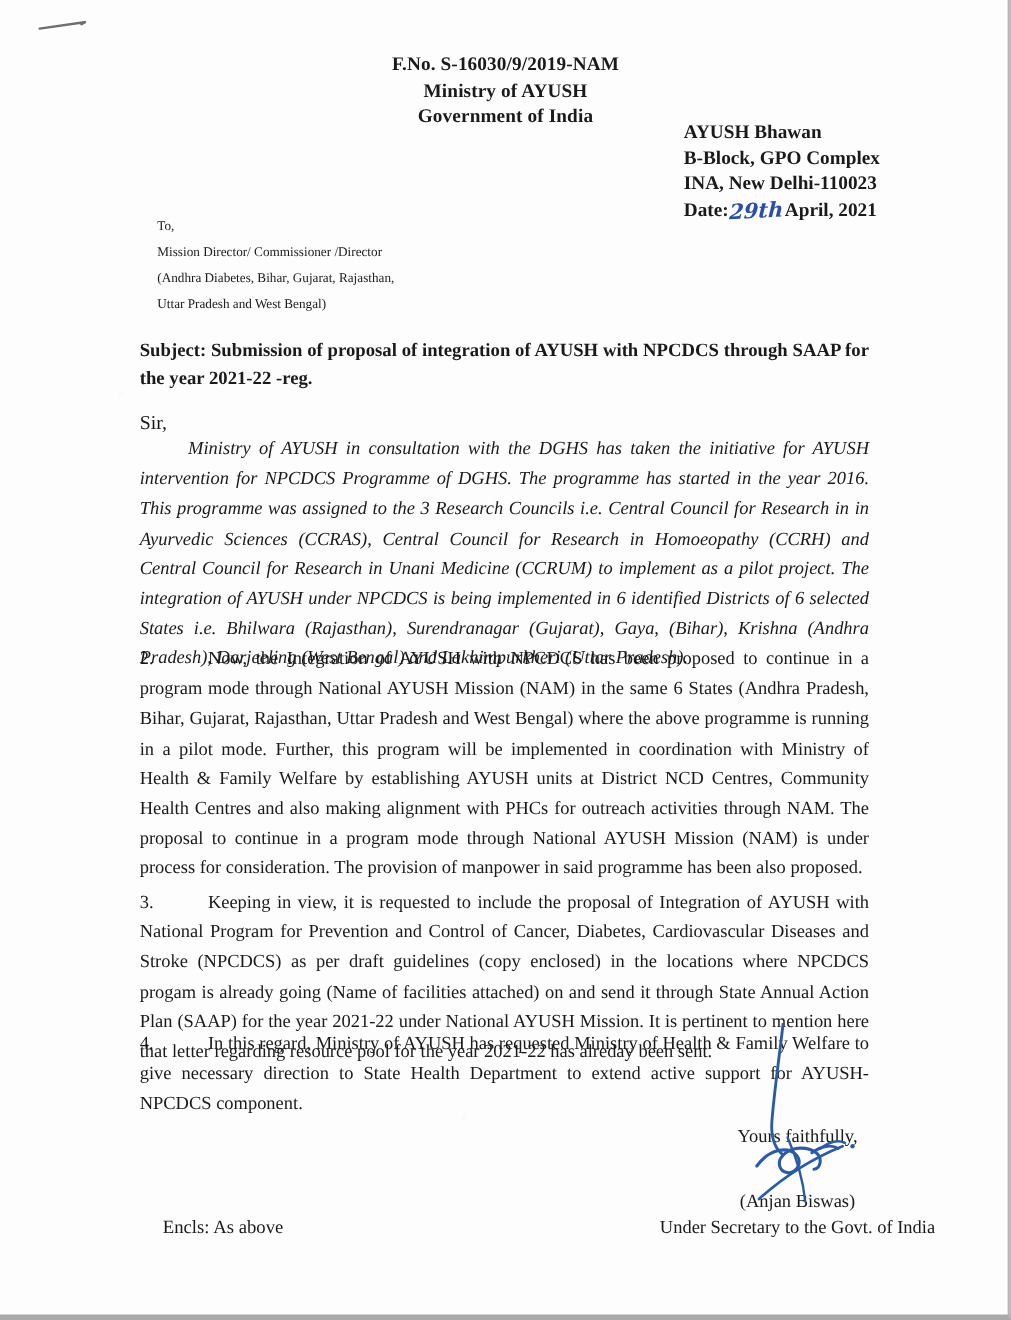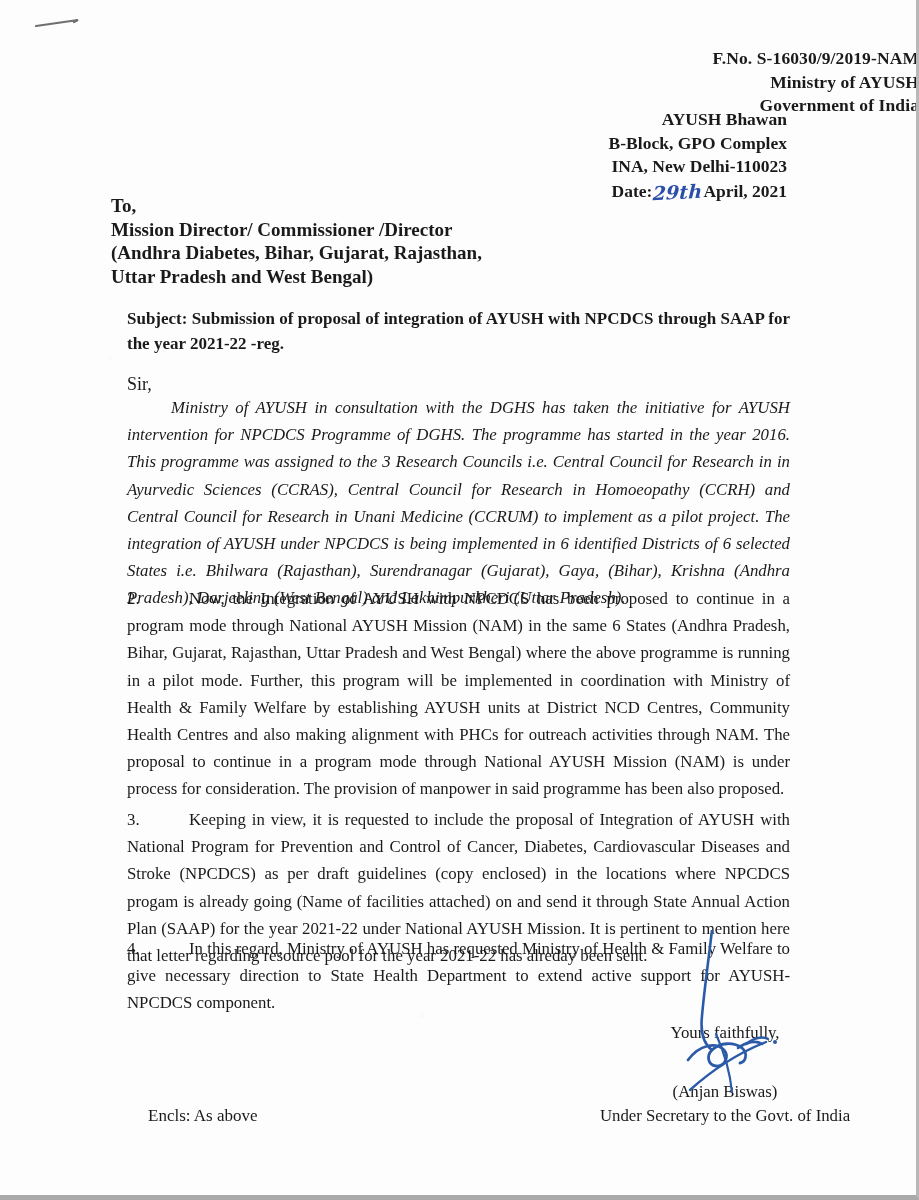--- a/index.html
+++ b/index.html
@@ -48,27 +48,26 @@
     position: absolute;
     left: 0;
     top: 47px;
     width: 919px;
     text-align: center;
     font-weight: bold;
     font-size: 17.5px;
     line-height: 23.5px;
     letter-spacing: 0.1px;
   }
-  .hdr-center div { white-space: nowrap; text-align: right; }
+  .hdr-center div { white-space: nowrap; }
 
   .hdr-right {
     position: absolute;
-    right: 129px;
+    right: 116px;
     top: 108px;
-    text-align: right;
     font-weight: bold;
     font-size: 17.5px;
     line-height: 23.5px;
     white-space: nowrap;
   }
   .date-line {
     position: relative;
     display: inline-block;
   }
   .hw-date {
@@ -80,24 +79,24 @@
     font-size: 19px;
     transform: skewX(-6deg) rotate(-3deg);
     position: relative;
     top: 2px;
     padding: 0 1px;
   }
 
   
   #addressee {
     position: absolute;
-    left: 111px;
+    left: 143px;
     top: 194px;
-    font-weight: bold;
-    font-size: 19px;
+    font-weight: normal;
+    font-size: 12px;
     line-height: 23.5px;
     white-space: nowrap;
   }
 
   
   #subject {
     position: absolute;
     left: 127px;
     top: 306px;
     width: 663px;

